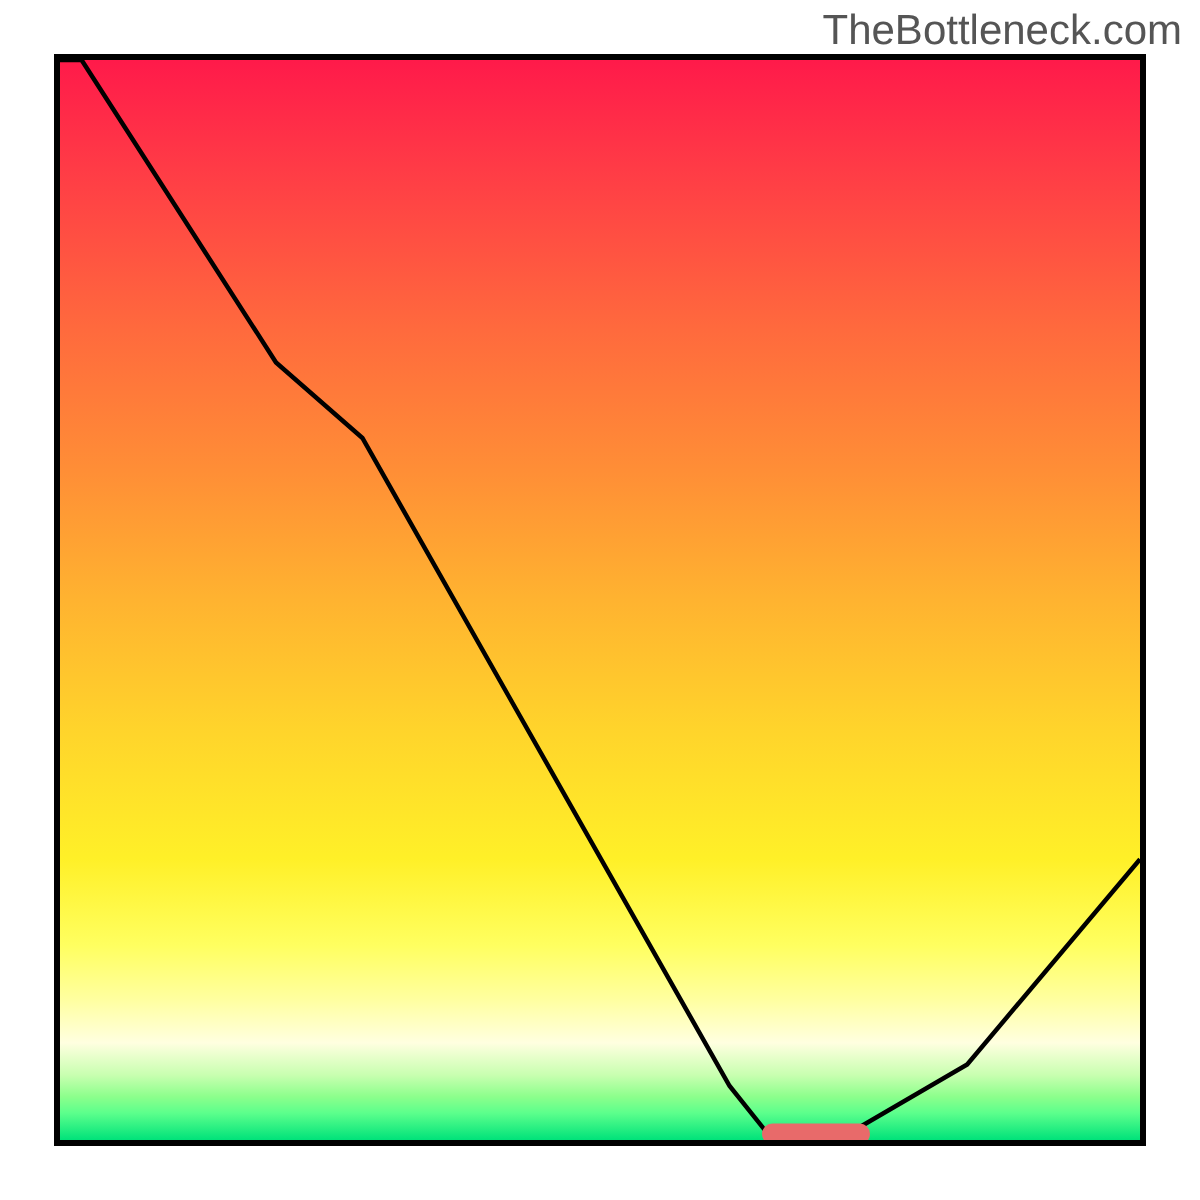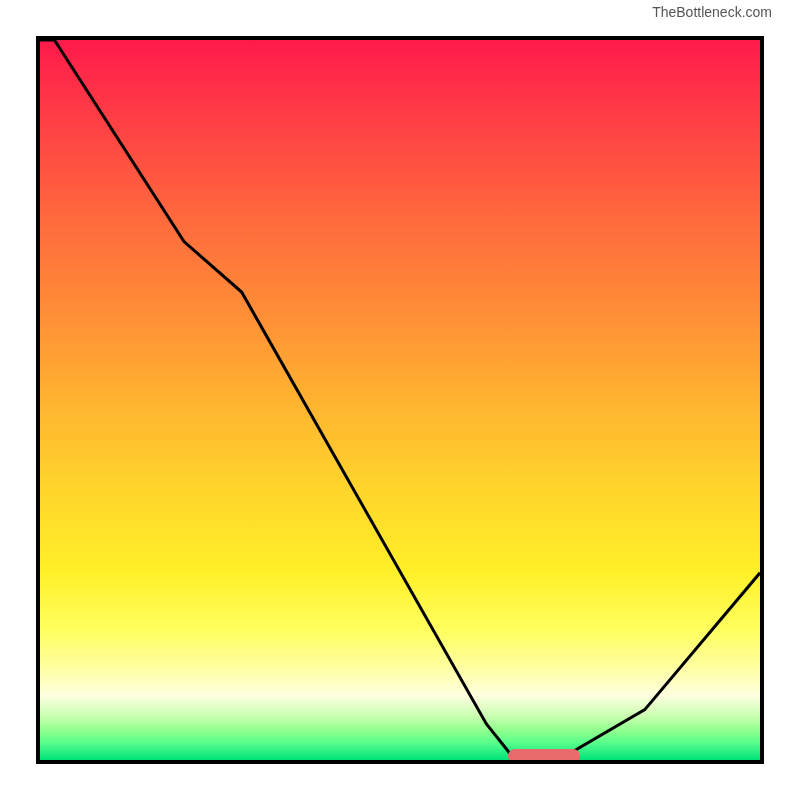--- a/index.html
+++ b/index.html
@@ -7,23 +7,23 @@
     padding: 0;
     width: 800px;
     height: 800px;
     background: #ffffff;
     font-family: Arial, sans-serif;
     position: relative;
   }
   .watermark {
     position: absolute;
     top: 4px;
-    right: 28px;
+    right: 12px;
     color: #555;
-    font-size: 14px;
+    font-size: 28px;
     font-weight: 500;
     z-index: 10;
   }
   .chart-frame {
     position: absolute;
     left: 36px;
     top: 36px;
     width: 728px;
     height: 728px;
     border: 4px solid #000;

